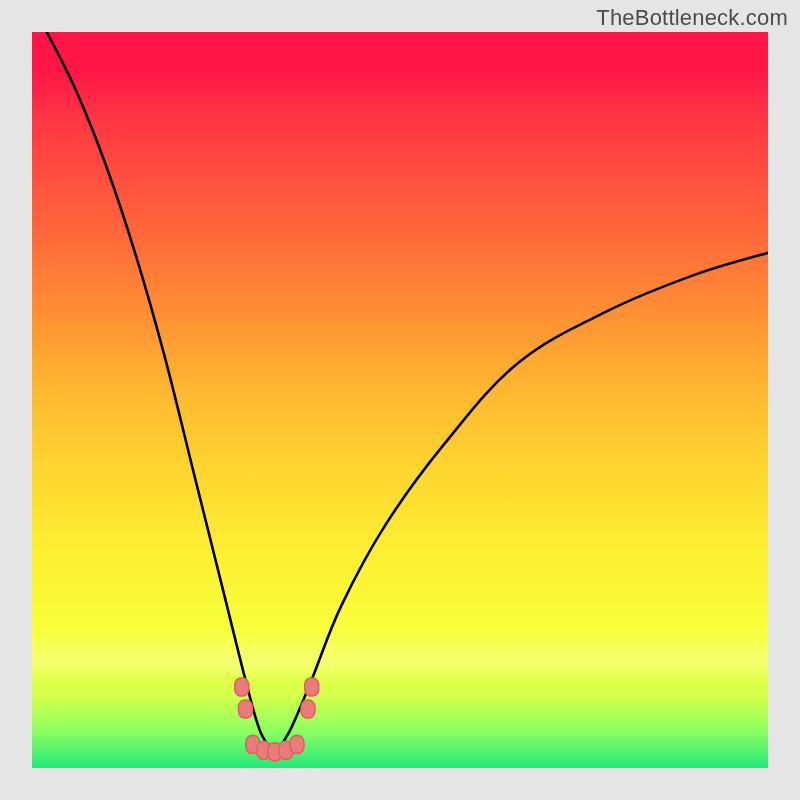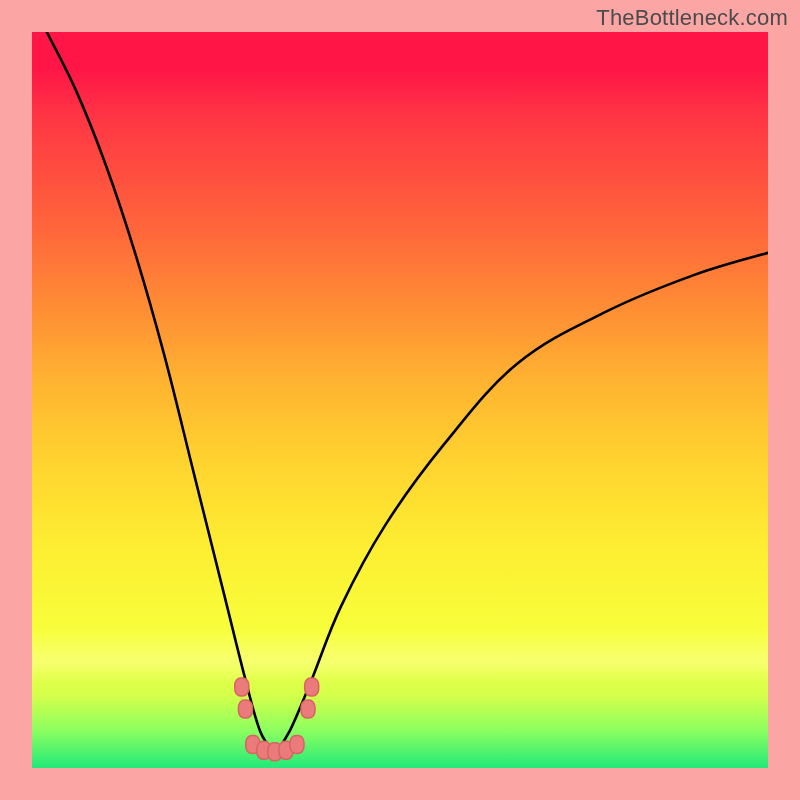--- a/index.html
+++ b/index.html
@@ -1,21 +1,21 @@
 <!DOCTYPE html>
 <html><head>
 <meta charset="utf-8">
 <style>
   * { margin: 0; padding: 0; box-sizing: border-box; }
   html, body { width: 800px; height: 800px; overflow: hidden; background: #000; }
   .frame {
     position: relative;
     width: 800px;
     height: 800px;
-    background: #fca5a5;
+    background: #e5e5e5;
   }
   .watermark {
     position: absolute;
     top: 5px;
     right: 12px;
     font-family: Arial, Helvetica, sans-serif;
     font-size: 22px;
     color: #4b4b4b;
     font-weight: 500;
     letter-spacing: 0.2px;

